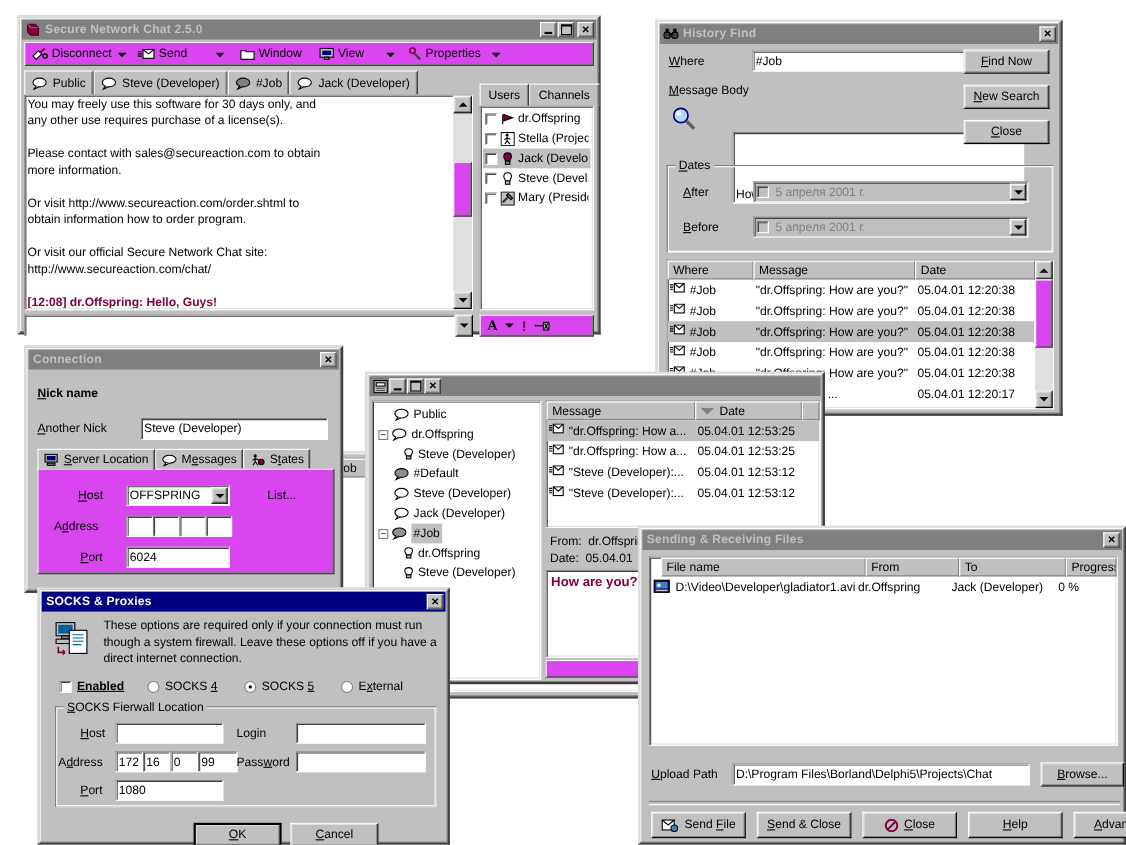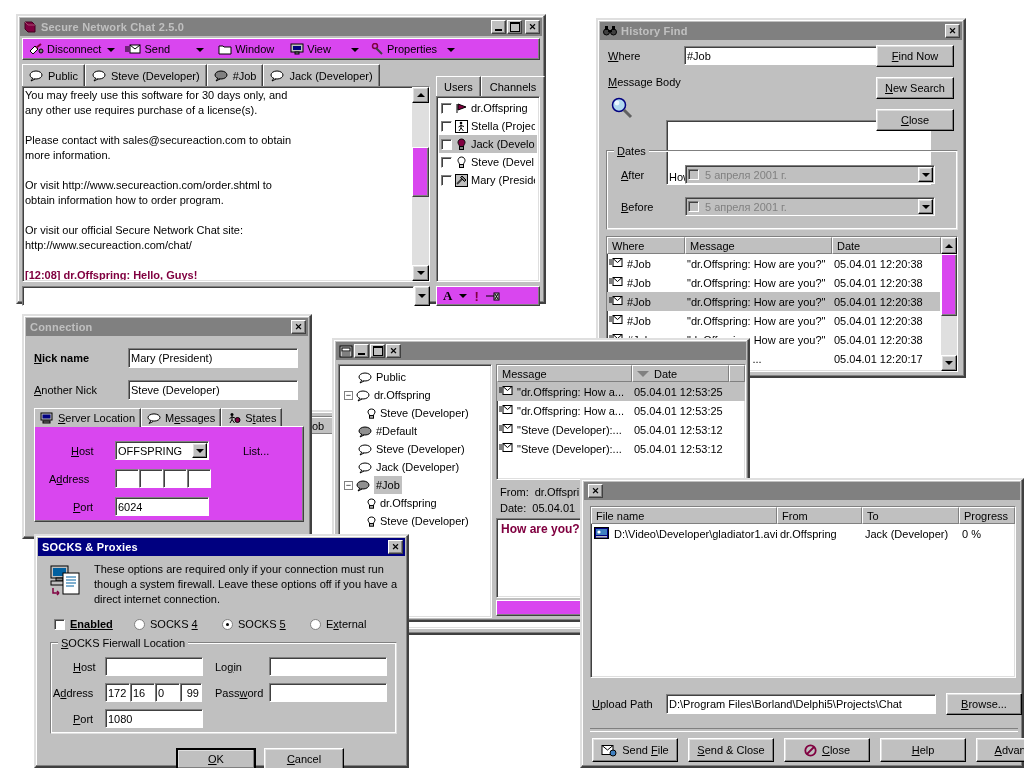--- a/index.html
+++ b/index.html
@@ -490,23 +490,20 @@
 
 <div class="win" style="left:22px;top:314px;width:290px;height:225px;">
   <div class="tbar inactive">
     <span class="ttl" style="margin-left:1px;">Connection</span>
     <div class="tbtn">✕</div>
   </div>
 
   <div style="position:absolute;left:10px;top:36px;font-weight:bold;">
     <span class="u">N</span>ick name
   </div>
-  <div class="inp" style="position:absolute;left:104px;top:32px;width:170px;height:20px;">
-    <span>Mary (President)</span>
-  </div>
 
   <div style="position:absolute;left:10px;top:68px;">
     <span class="u">A</span>nother Nick
   </div>
   <div class="inp" style="position:absolute;left:104px;top:64px;width:170px;height:20px;">
     <span>Steve (Developer)</span>
   </div>
 
   <div style="position:absolute;left:10px;top:92px;width:270px;height:19px;display:flex;text-align:right;">
     <div class="tab sel" style="height:19px;padding:0 5px;">
@@ -736,25 +733,26 @@
     <span>05.04.01</span>
   </div>
   <div class="sunken" style="position:absolute;left:162px;top:178px;width:250px;height:80px;">
     <div class="maroon" style="padding:3px 4px;font-size:12px;">How are you?</div>
   </div>
   <div class="raised" style="position:absolute;left:162px;top:260px;width:250px;height:16px;"></div>
 </div>
 
 <div class="win" style="left:580px;top:478px;width:444px;height:290px;">
   <div class="tbar inactive">
+    <span class="ttl" style="margin-left:1px;">Sending &amp; Receiving Files</span>
     <div class="tbtn">✕</div>
   </div>
 
   <div class="sunken" style="position:absolute;left:8px;top:26px;width:426px;height:172px;">
-    <div style="display:flex;position:absolute;left:0;top:0;right:0;">
+    <div style="display:flex;position:absolute;left:0;top:0;right:0;padding-left:10px;">
       <div class="hdr" style="width:186px;height:17px;">
         <span>File name</span>
       </div>
       <div class="hdr" style="width:85px;height:17px;">
         <span>From</span>
       </div>
       <div class="hdr" style="width:97px;height:17px;">
         <span>To</span>
       </div>
       <div class="hdr" style="flex:1;height:17px;">
@@ -868,21 +866,21 @@
     <div style="position:absolute;left:54px;top:40px;display:flex;">
       <div class="inp" style="width:25px;height:19px;">
         <span>172</span>
         </div>
       <div class="inp" style="width:25px;height:19px;">
         <span>16</span>
         </div>
       <div class="inp" style="width:25px;height:19px;">
         <span>0</span>
         </div>
-      <div class="inp" style="width:22px;height:19px;justify-content:flex-end;">
+      <div class="inp" style="width:36px;height:19px;">
         <span>99</span>
         </div>
     </div>
 
     <div style="position:absolute;left:22px;top:70px;"><span class="u">P</span>ort</div>
     <div class="inp" style="position:absolute;left:54px;top:66px;width:98px;height:19px;">
       <span>1080</span>
     </div>
 
     <div style="position:absolute;left:164px;top:18px;">Lo<span class="u">g</span>in</div>

